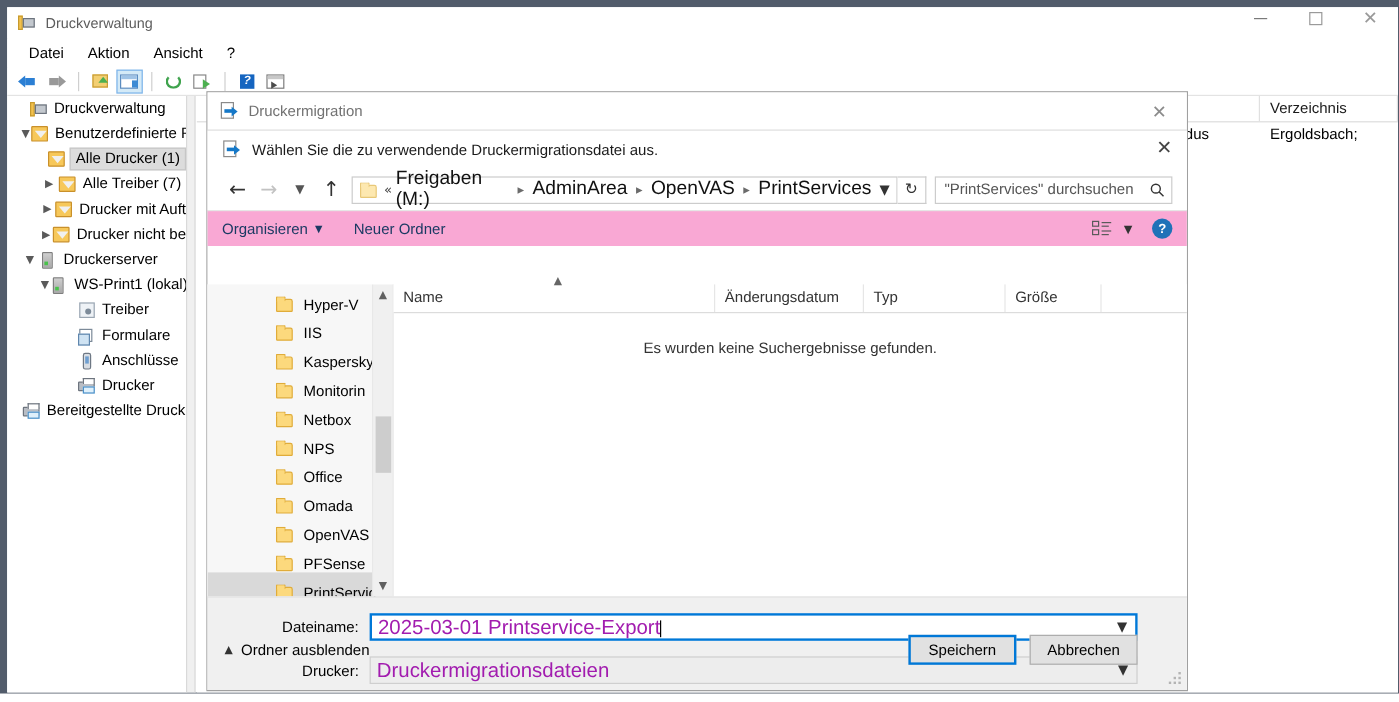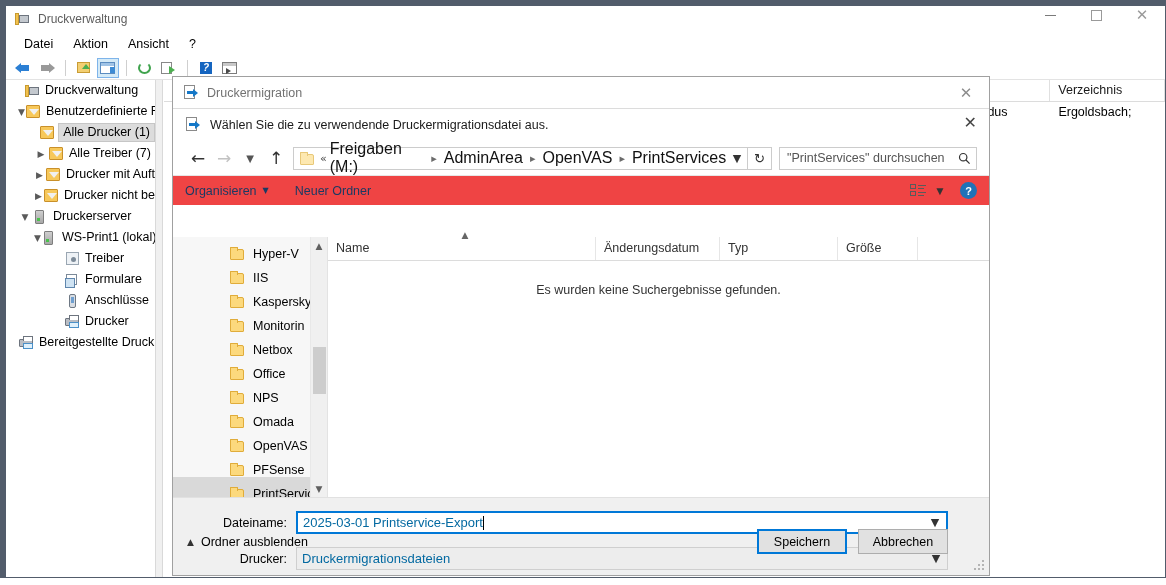--- a/index.html
+++ b/index.html
@@ -99,21 +99,21 @@
   #addr-drop { width: 22px; height: 21px; display: flex; align-items: center; justify-content: center;
                color: #333; font-size: 11px; margin-left: auto; font-family: "DejaVu Sans", sans-serif; }
   #refresh-btn { width: 24px; height: 23px; border: 1px solid #ccc; border-left: none; background: #fff;
                  display: flex; align-items: center; justify-content: center; color: #333; font-size: 13px;
                  font-family: "DejaVu Sans", sans-serif; }
   #search-box { width: 198px; height: 23px; border: 1px solid #ccc; background: #fff; display: flex;
                 align-items: center; margin-left: 7px; }
   #search-ph { flex: 1; font-size: 12.5px; color: #555; padding-left: 7px; }
   #search-ico { width: 24px; display: flex; align-items: center; justify-content: center; color: #333; }
 
-  #cmd-bar { height: 30px; background: #ef4444; display: flex; align-items: center; padding: 0 12px;
+  #cmd-bar { height: 30px; background: #f9a8d4; display: flex; align-items: center; padding: 0 12px;
              border-top: 1px solid #e6e6e6; }
   .cmd { font-size: 12.5px; color: #1b3a63; margin-right: 26px; display: flex; align-items: center; gap: 6px; }
   .cmd .caret { font-size: 8px; color: #1b3a63; font-family: "DejaVu Sans", sans-serif; }
   #view-ctl { margin-left: auto; display: flex; align-items: center; gap: 14px; }
   #help-circle { width: 17px; height: 17px; border-radius: 50%; background: #1f72b8; color: #fff;
                  font-size: 11px; font-weight: bold; display: flex; align-items: center; justify-content: center; }
 
   #panes { position: absolute; left: 0; top: 128px; right: 0; height: 260px; display: flex; background: #fff; }
   #nav-pane { width: 154px; background: #f7f7f7; position: relative; overflow: hidden; }
   .navitem { height: 24px; display: flex; align-items: flex-end; padding-left: 57px; white-space: nowrap; font-size: 12.5px; }
@@ -128,25 +128,25 @@
   #file-pane { flex: 1; background: #fff; position: relative; border-left: 1px solid #e3e3e3; }
   #fp-header { height: 24px; display: flex; border-bottom: 1px solid #dcdcdc; background: #fff; position: relative; }
   .fpcol { border-right: 1px solid #e6e6e6; font-size: 12.5px; color: #333; padding: 4px 0 0 8px; position: relative; }
   .sortcaret { position: absolute; left: 50%; top: -7px; font-size: 9px; color: #666;
                font-family: "DejaVu Sans", sans-serif; }
   #empty-msg { text-align: center; font-size: 12.5px; color: #333; margin-top: 22px; }
 
   #bottom { position: absolute; left: 0; top: 388px; right: 0; bottom: 0; background: #f0f0f0;
             border-top: 1px solid #e1e1e1; }
   .field-row { display: flex; align-items: center; margin-top: 13px; }
-  .field-row .flabel { width: 123px; text-align: right; font-size: 12.5px; padding-right: 9px; color: #000; }
+  .field-row .flabel { width: 123px; text-align: right; font-size: 12.5px; padding-right: 9px; color: #000; margin-left: 12px; }
   .cbx { flex: 1; height: 23px; display: flex; align-items: center; margin-right: 41px; }
   #fname-box { border: 2px solid #0078d7; background: #fff; }
   #ftype-box { border: 1px solid #cfcfcf; background: #ededed; }
-  .cbx .val { flex: 1; font-size: 13px; padding-left: 5px; color: #0369a1; white-space: nowrap; }
+  .cbx .val { flex: 1; font-size: 17px; padding-left: 5px; color: #a21caf; white-space: nowrap; }
   #fname-box .val { position: relative; }
   #caret { display: inline-block; width: 1px; height: 14px; background: #000; vertical-align: -3px; margin-left: 0px; }
   .cbx .dd { width: 22px; text-align: center; color: #333; font-size: 11px; font-family: "DejaVu Sans", sans-serif; }
 
   #foot { position: absolute; left: 0; right: 0; bottom: 0; height: 58px; }
   #hide-folders { position: absolute; left: 14px; top: 18px; display: flex; align-items: center; gap: 7px;
                   font-size: 12.5px; color: #000; }
   #hide-folders .up { font-size: 9px; color: #333; font-family: "DejaVu Sans", sans-serif; }
   #btns { position: absolute; right: 41px; top: 12px; display: flex; gap: 11px; }
   .dbtn { width: 90px; height: 25px; font-size: 12.5px; background: #e1e1e1; border: 1px solid #adadad;
@@ -538,27 +538,27 @@
         <div class="navitem">
           <span class="fi">
               <i class="folder"></i>
             </span>
           <span>Netbox</span>
         </div>
         <div class="navitem">
           <span class="fi">
               <i class="folder"></i>
             </span>
+          <span>NPS</span>
+        </div>
+        <div class="navitem">
+          <span class="fi">
+              <i class="folder"></i>
+            </span>
           <span>Office</span>
-        </div>
-        <div class="navitem">
-          <span class="fi">
-              <i class="folder"></i>
-            </span>
-          <span>NPS</span>
         </div>
         <div class="navitem">
           <span class="fi">
               <i class="folder"></i>
             </span>
           <span>Omada</span>
         </div>
         <div class="navitem">
           <span class="fi">
               <i class="folder"></i>

